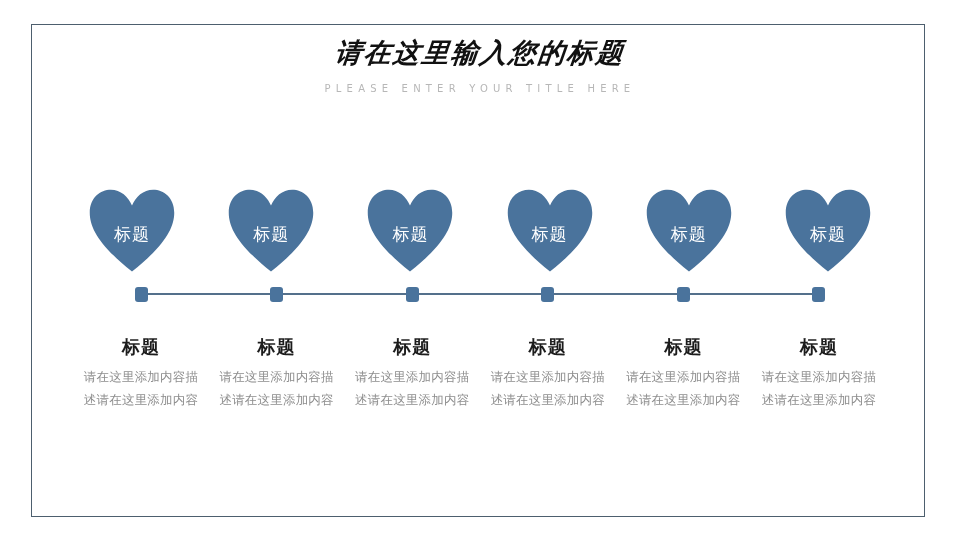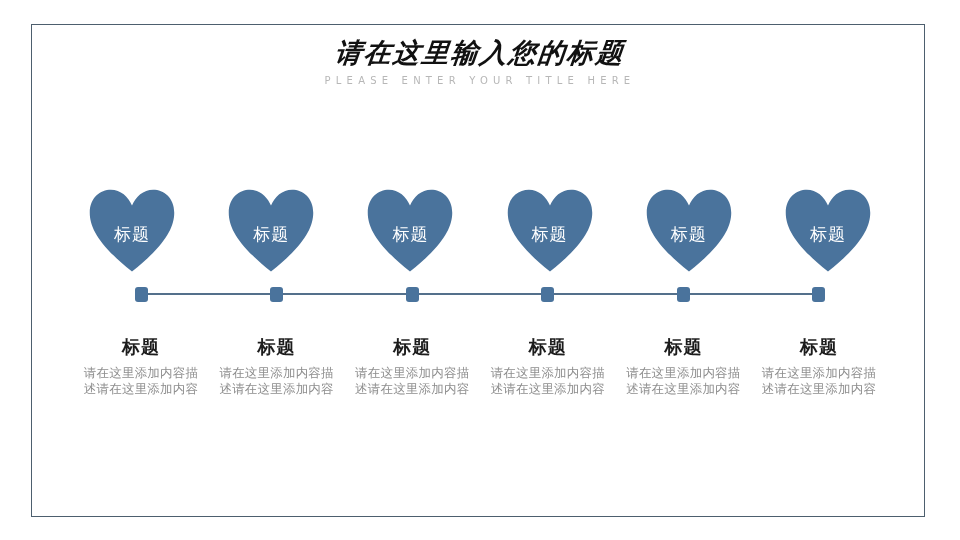--- a/index.html
+++ b/index.html
@@ -46,21 +46,21 @@
     font-size: 27px;
     font-weight: 700;
     font-style: italic;
     color: #111111;
     letter-spacing: 2px;
     line-height: 34px;
     white-space: nowrap;
     transform: skewX(-6deg);
   }
   .title-en {
-    margin-top: 4px;
+    margin-top: 12px;
     font-family: "DejaVu Sans", "Liberation Sans", sans-serif;
     font-size: 10px;
     font-weight: 400;
     color: #b7b7b7;
     letter-spacing: 5.2px;
     line-height: 14px;
     white-space: nowrap;
     padding-left: 0;
   }
 
@@ -155,21 +155,21 @@
     font-weight: 700;
     color: #1c1c1c;
     line-height: 26px;
     letter-spacing: 1px;
     margin-bottom: 5px;
   }
   .caption-body {
     font-size: 12.5px;
     font-weight: 400;
     color: #8d8d8d;
-    line-height: 16px;
+    line-height: 23px;
     letter-spacing: 0.2px;
     word-break: break-all;
   }
 </style>
 </head>
 <body>
 
 <div class="slide">
 
   <div class="frame"></div>

